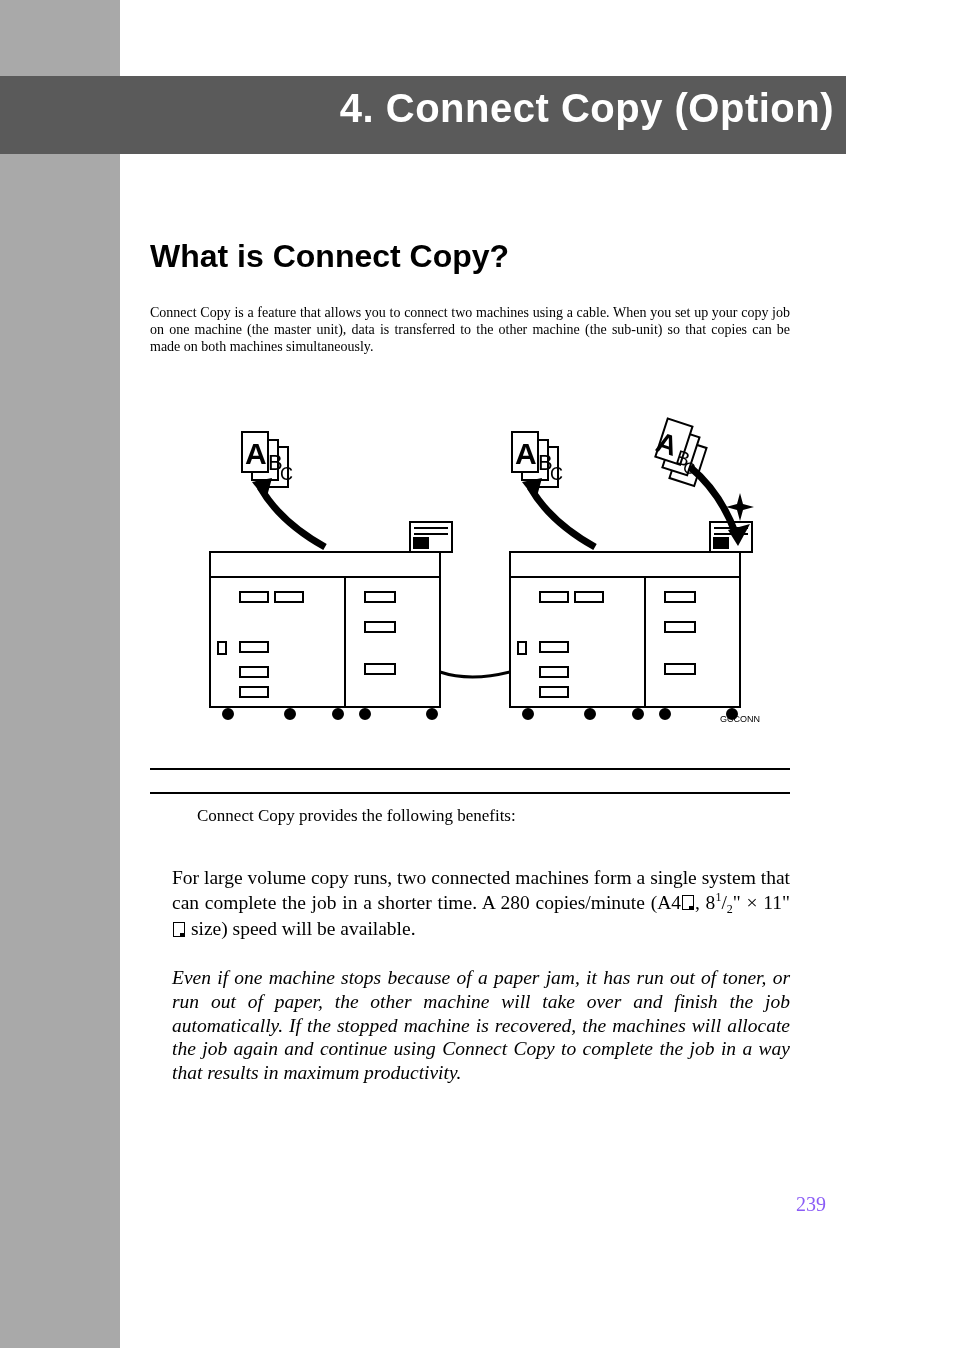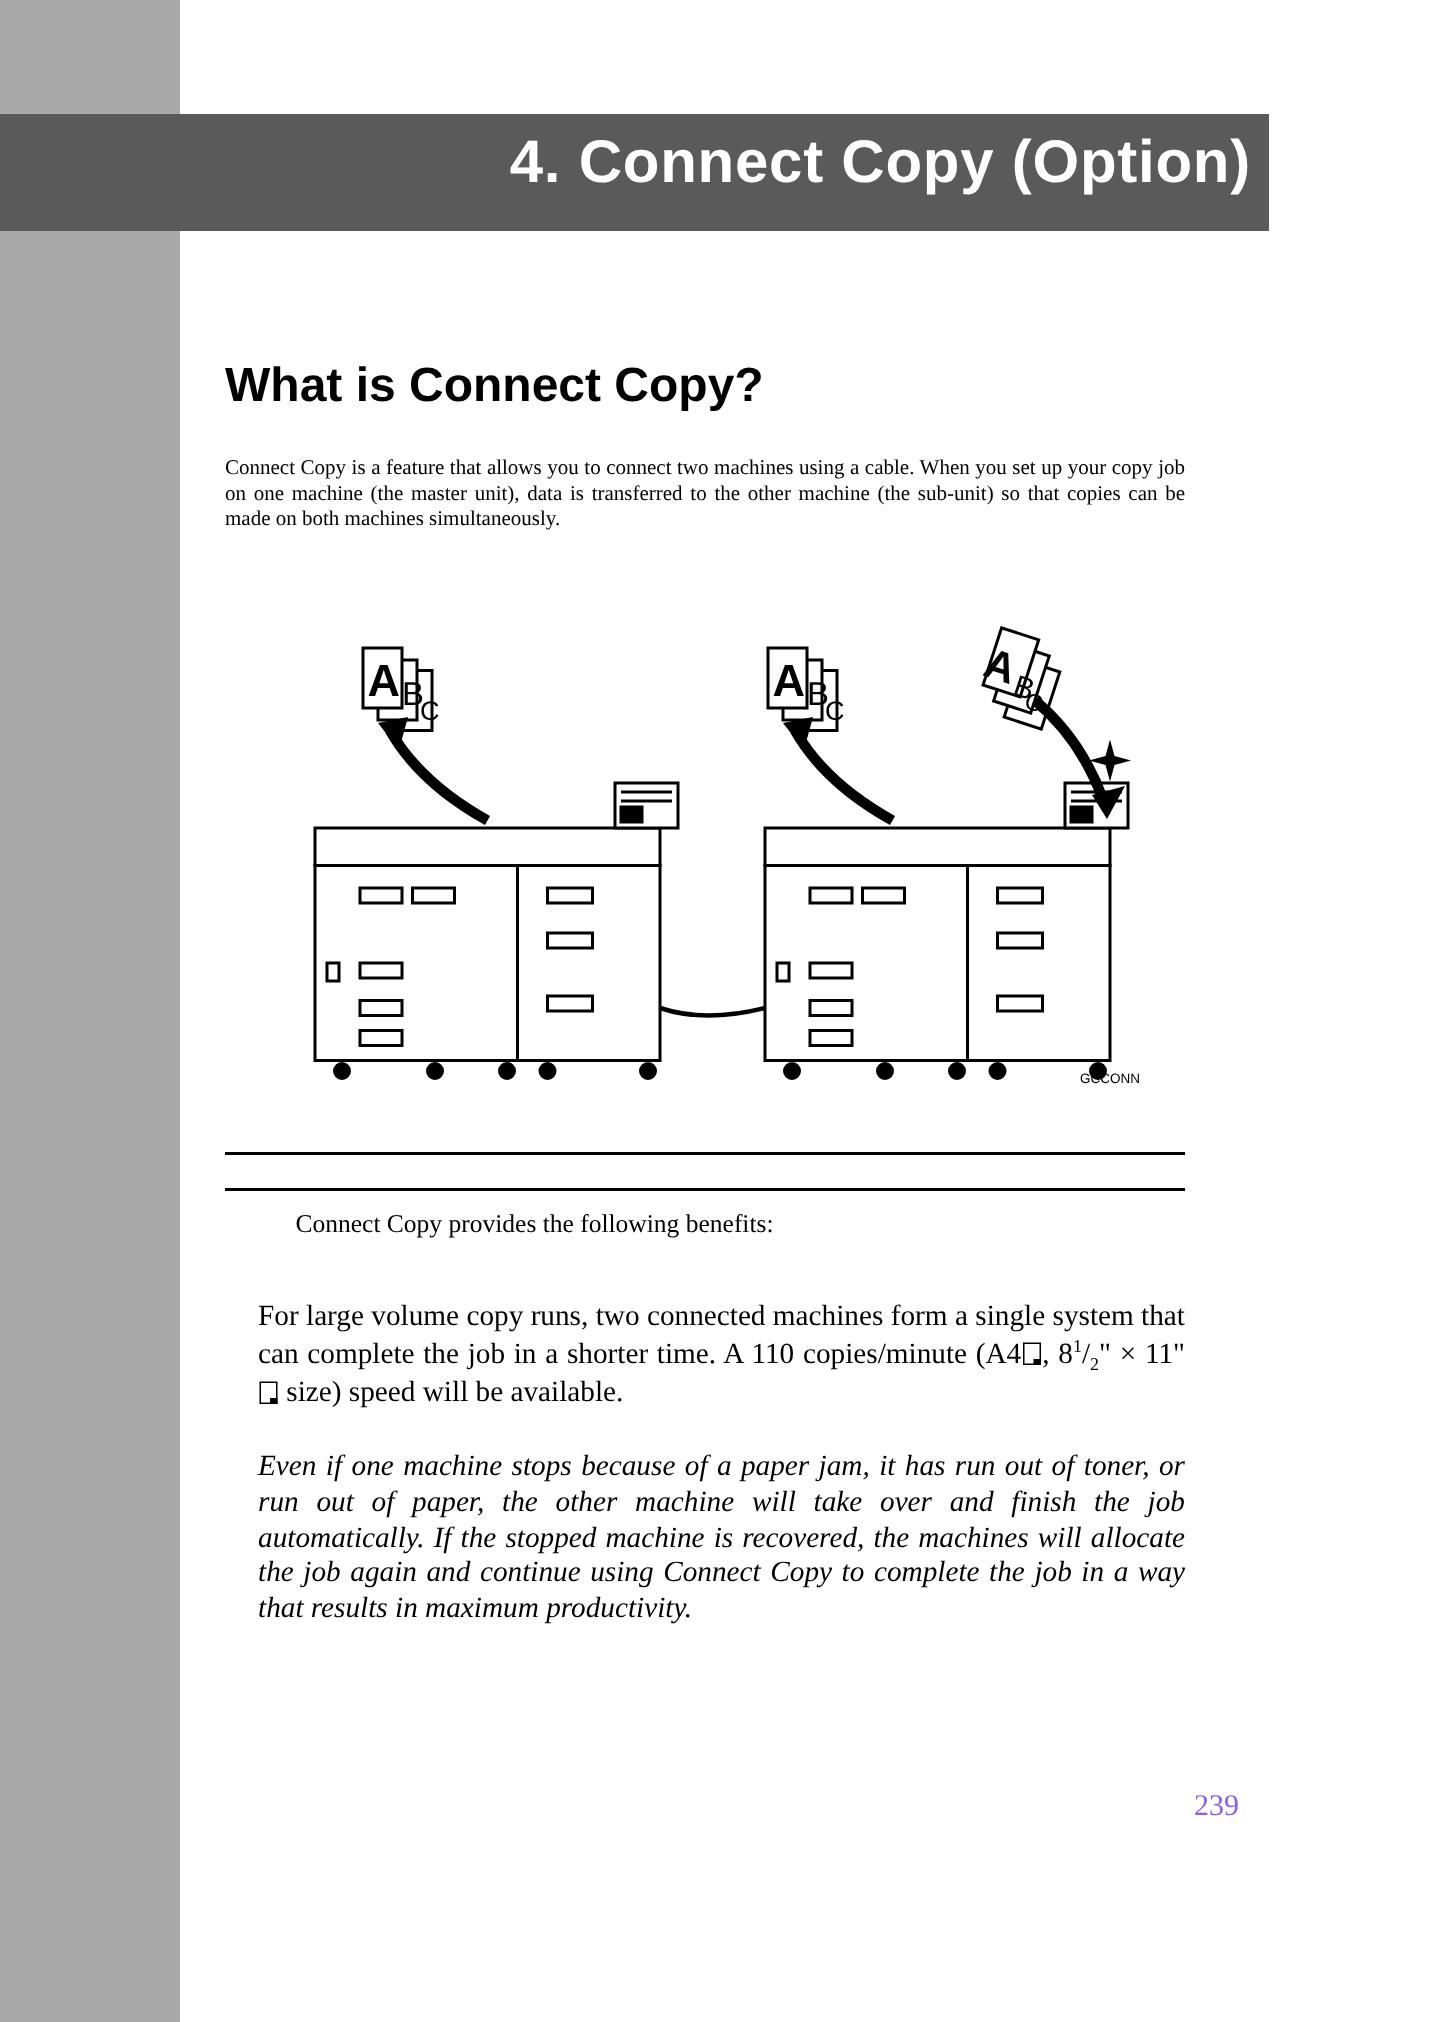--- a/index.html
+++ b/index.html
@@ -256,20 +256,20 @@
       <text x="540" y="310" font-family="Arial" font-size="9" fill="#000">GCCONN1J</text>
     </svg>
   </div>
 
   <hr class="hr-thick hr1">
   <hr class="hr-thick hr2">
 
   <div class="benefits-intro">Connect Copy provides the following benefits:</div>
 
   <div class="benefit1">
-    <span>For large volume copy runs, two connected machines form a single system that can complete the job in a shorter time. A 110 copies/minute (A4</span><span class="orient-icon"></span><span>, 8</span><span class="sup">1</span>/<span class="sub">2</span><span>" × 11"</span><span class="orient-icon"></span>
+    <span>For large volume copy runs, two connected machines form a single system that can complete the job in a shorter time. A 280 copies/minute (A4</span><span class="orient-icon"></span><span>, 8</span><span class="sup">1</span>/<span class="sub">2</span><span>" × 11"</span><span class="orient-icon"></span>
     <span>size) speed will be available.</span>
   </div>
 
   <div class="benefit2">Even if one machine stops because of a paper jam, it has run out of toner, or run out of paper, the other machine will take over and finish the job automatically. If the stopped machine is recovered, the machines will allocate the job again and continue using Connect Copy to complete the job in a way that results in maximum productivity.</div>
 
   <div class="page-num">239</div>
 </div>
 
 </body></html>

